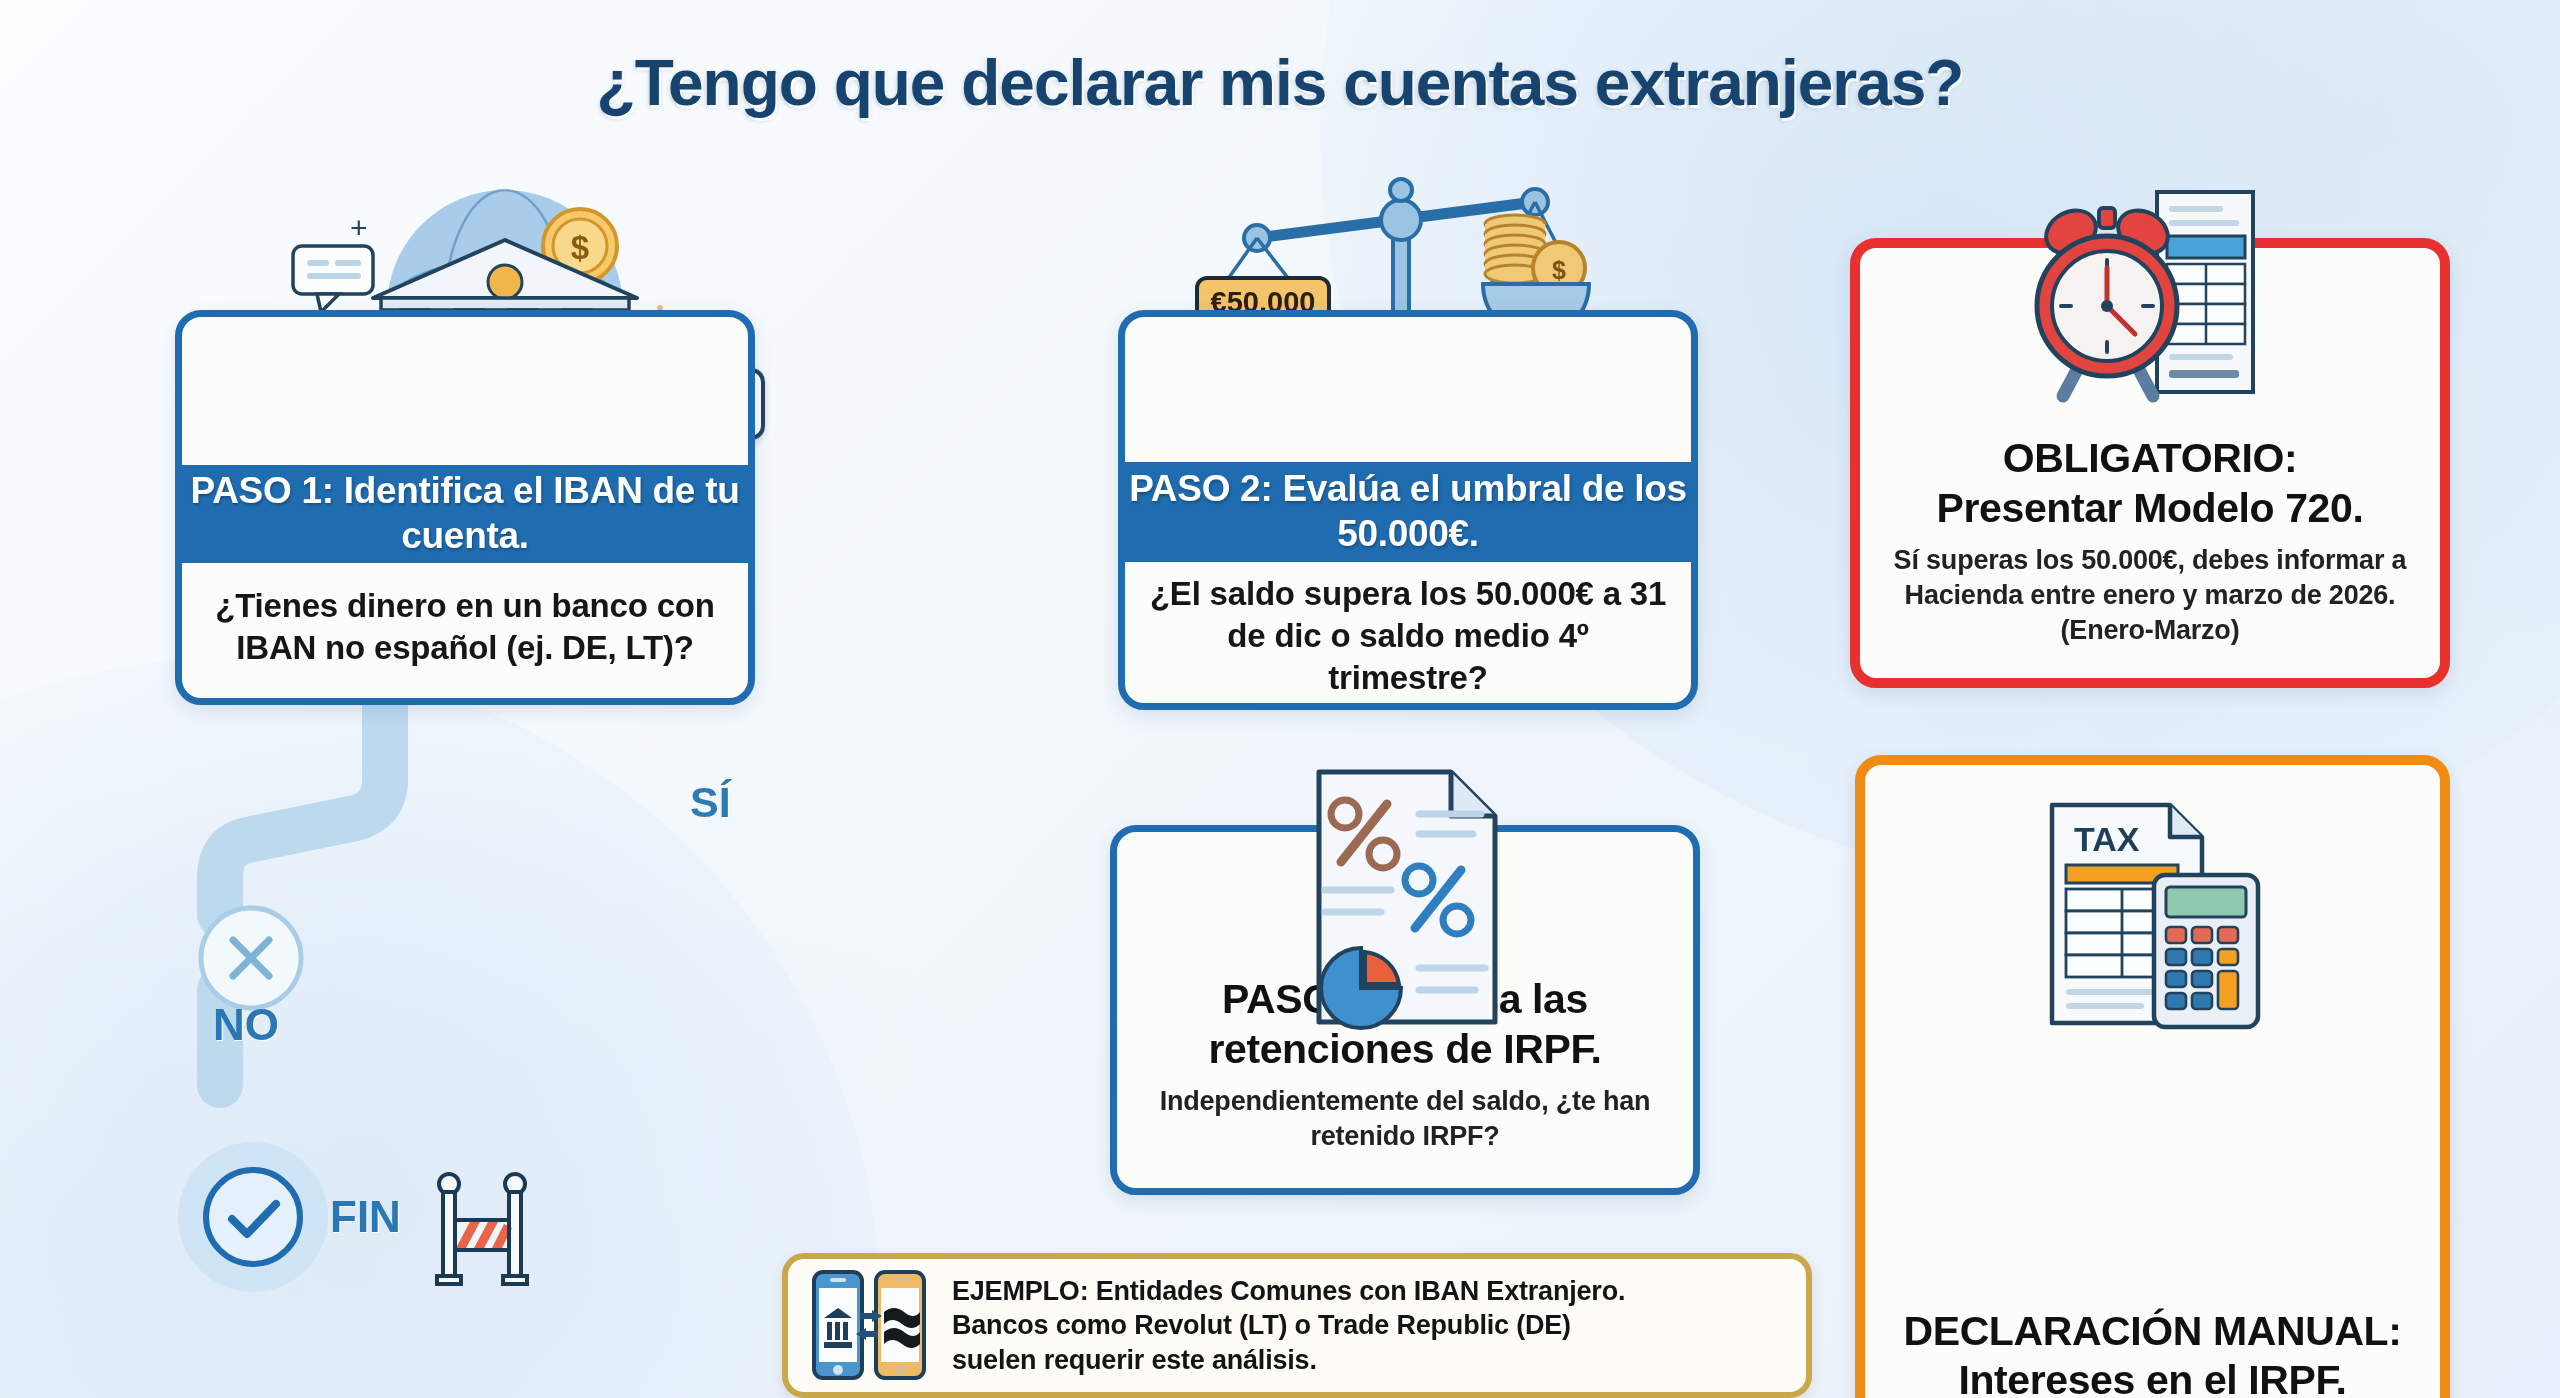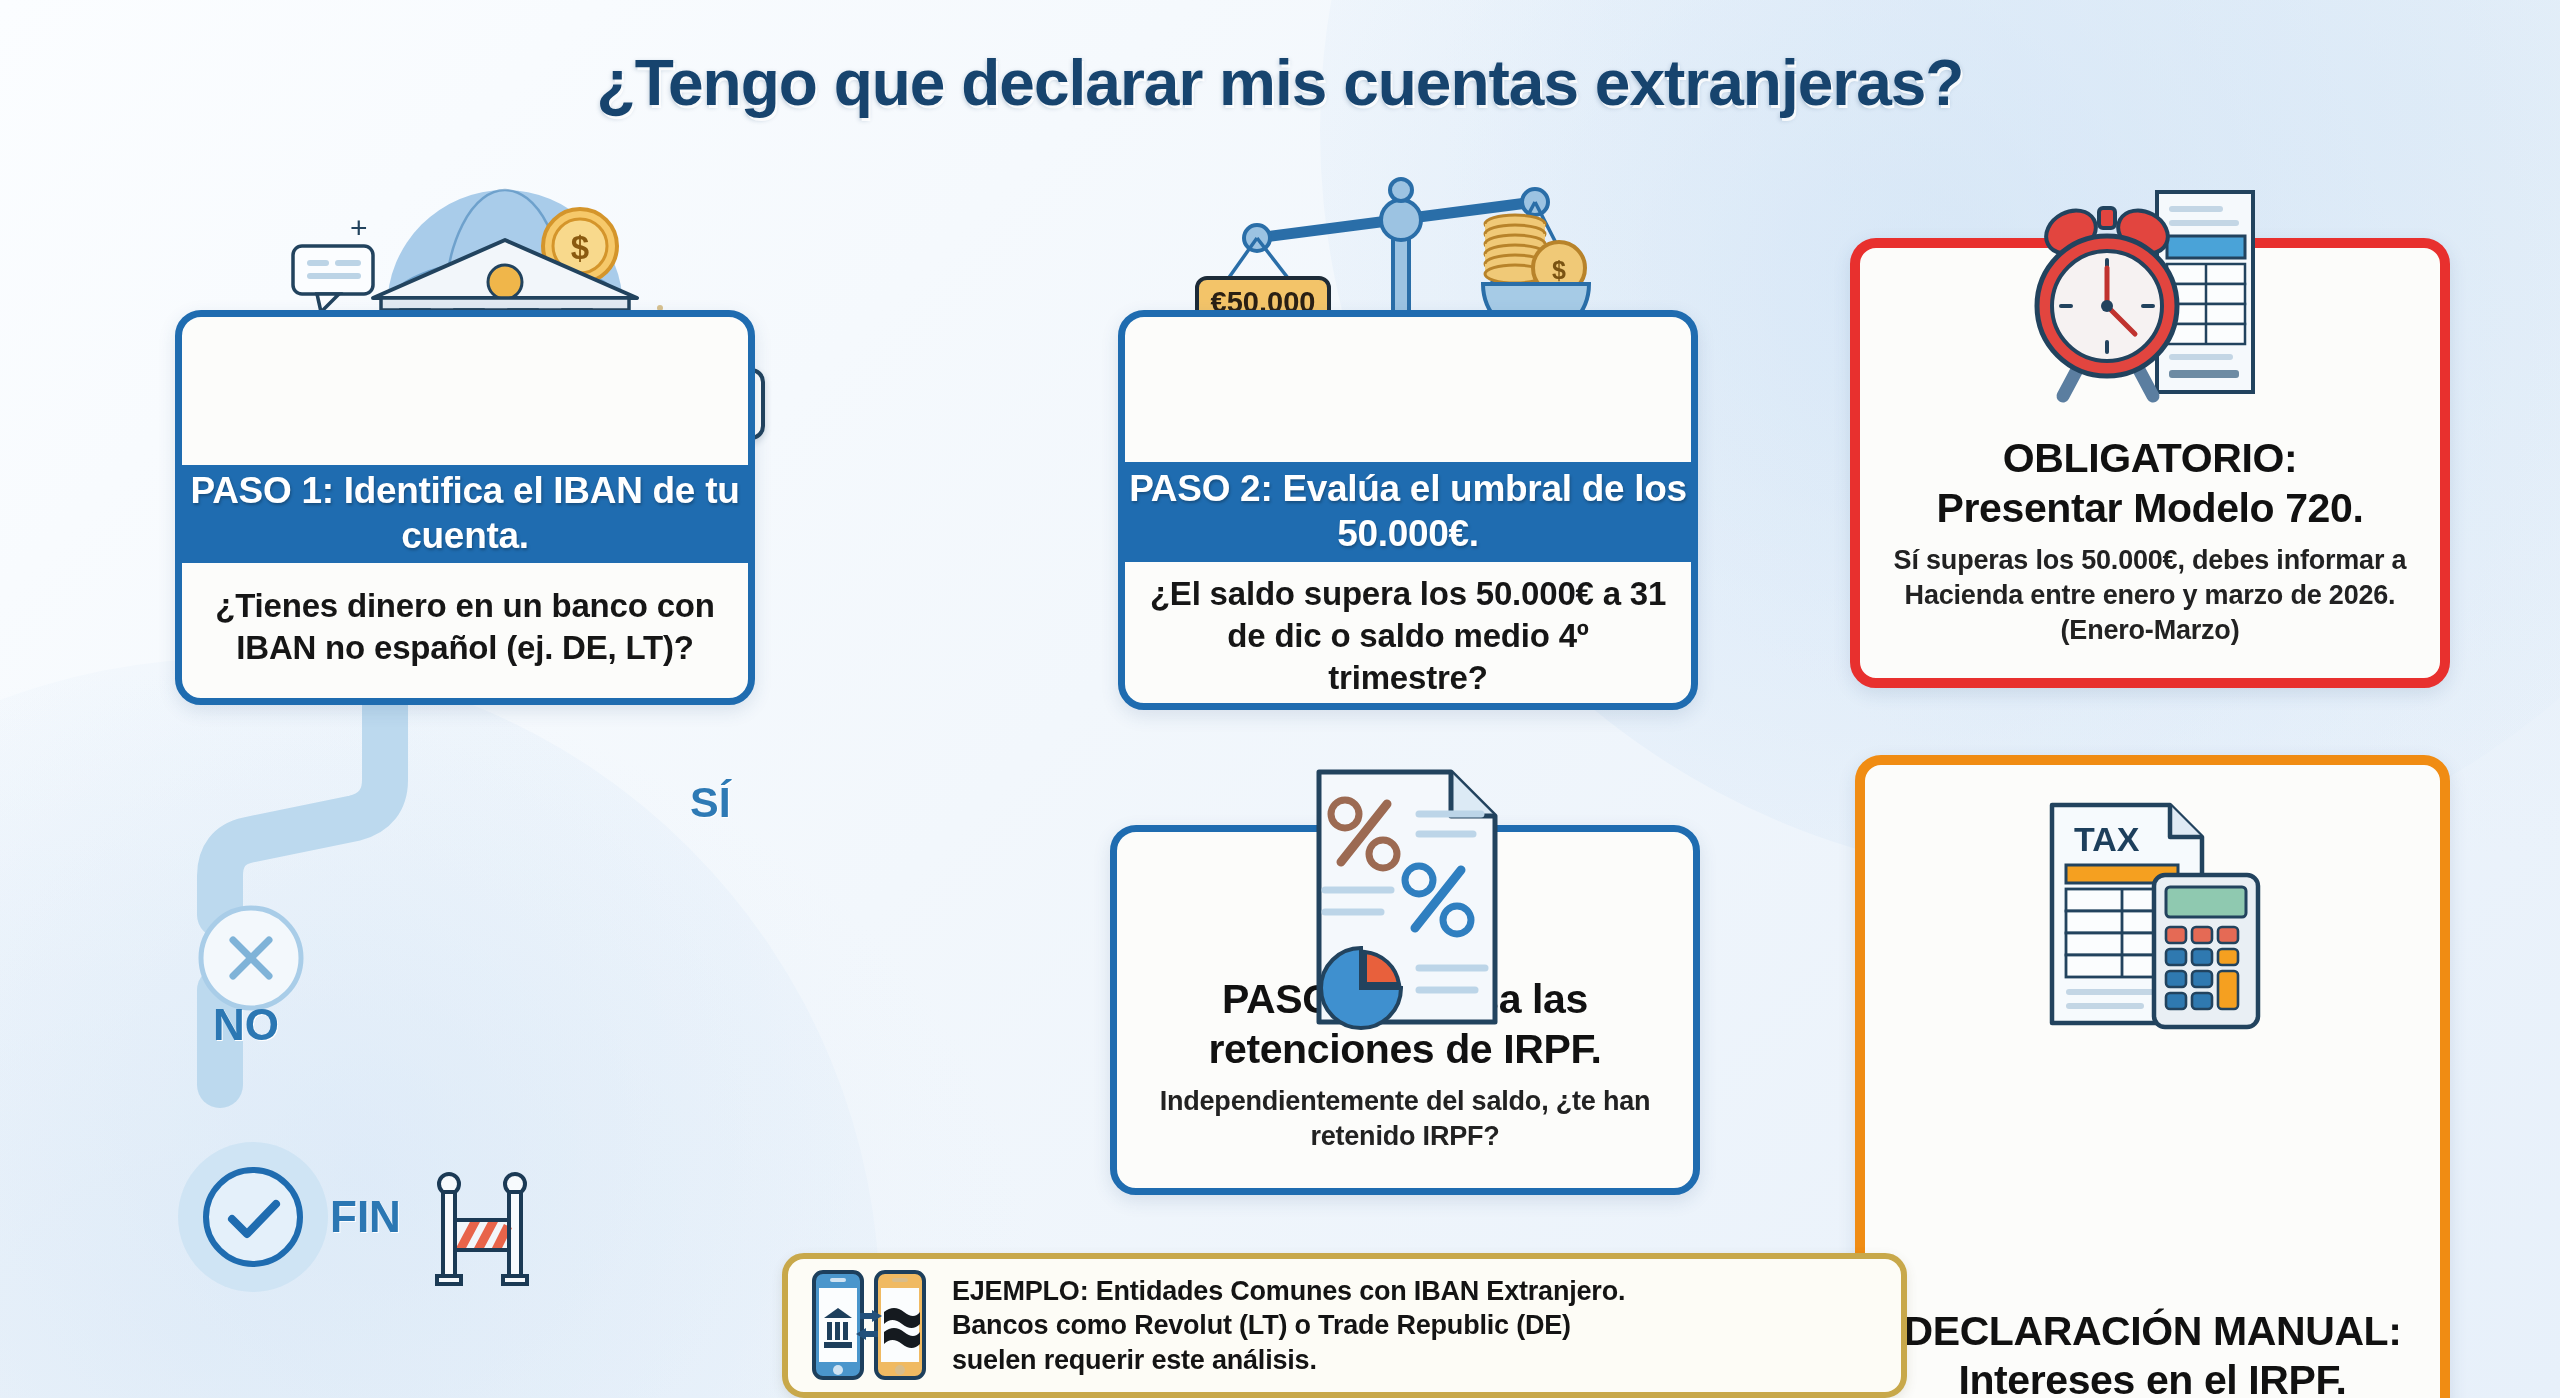--- a/index.html
+++ b/index.html
@@ -75,21 +75,21 @@
   
   #cardRed{ left:1850px; top:238px; width:600px; height:450px;
             display:flex; flex-direction:column; align-items:center;
             justify-content:flex-end; padding:0 26px 30px; }
   #cardOrange{ left:1855px; top:755px; width:595px; height:696px;
             display:flex; flex-direction:column; align-items:center;
             justify-content:flex-end; padding:0 26px 36px; }
 
   
   #ejemplo{
-    position:absolute; left:782px; top:1253px; width:1125px; height:145px;
+    position:absolute; left:782px; top:1253px; width:1030px; height:145px;
     background:#fdfcf6; border:6px solid #c8a84a; border-radius:22px;
     display:flex; align-items:center; gap:22px; padding:14px 22px;
     box-shadow:0 4px 12px rgba(80,70,30,.12);
   }
   #ejemplo .etext{ font-size:27px; font-weight:bold; color:#141414; line-height:1.28; letter-spacing:-.2px;}
   #ejemplo .etext b{ font-weight:bold; }
   .si-label{
     position:absolute; left:690px; top:778px;
     font-size:43px; font-weight:bold; color:#2e7ab5;
     text-shadow:1px 1px 0 #fff;

